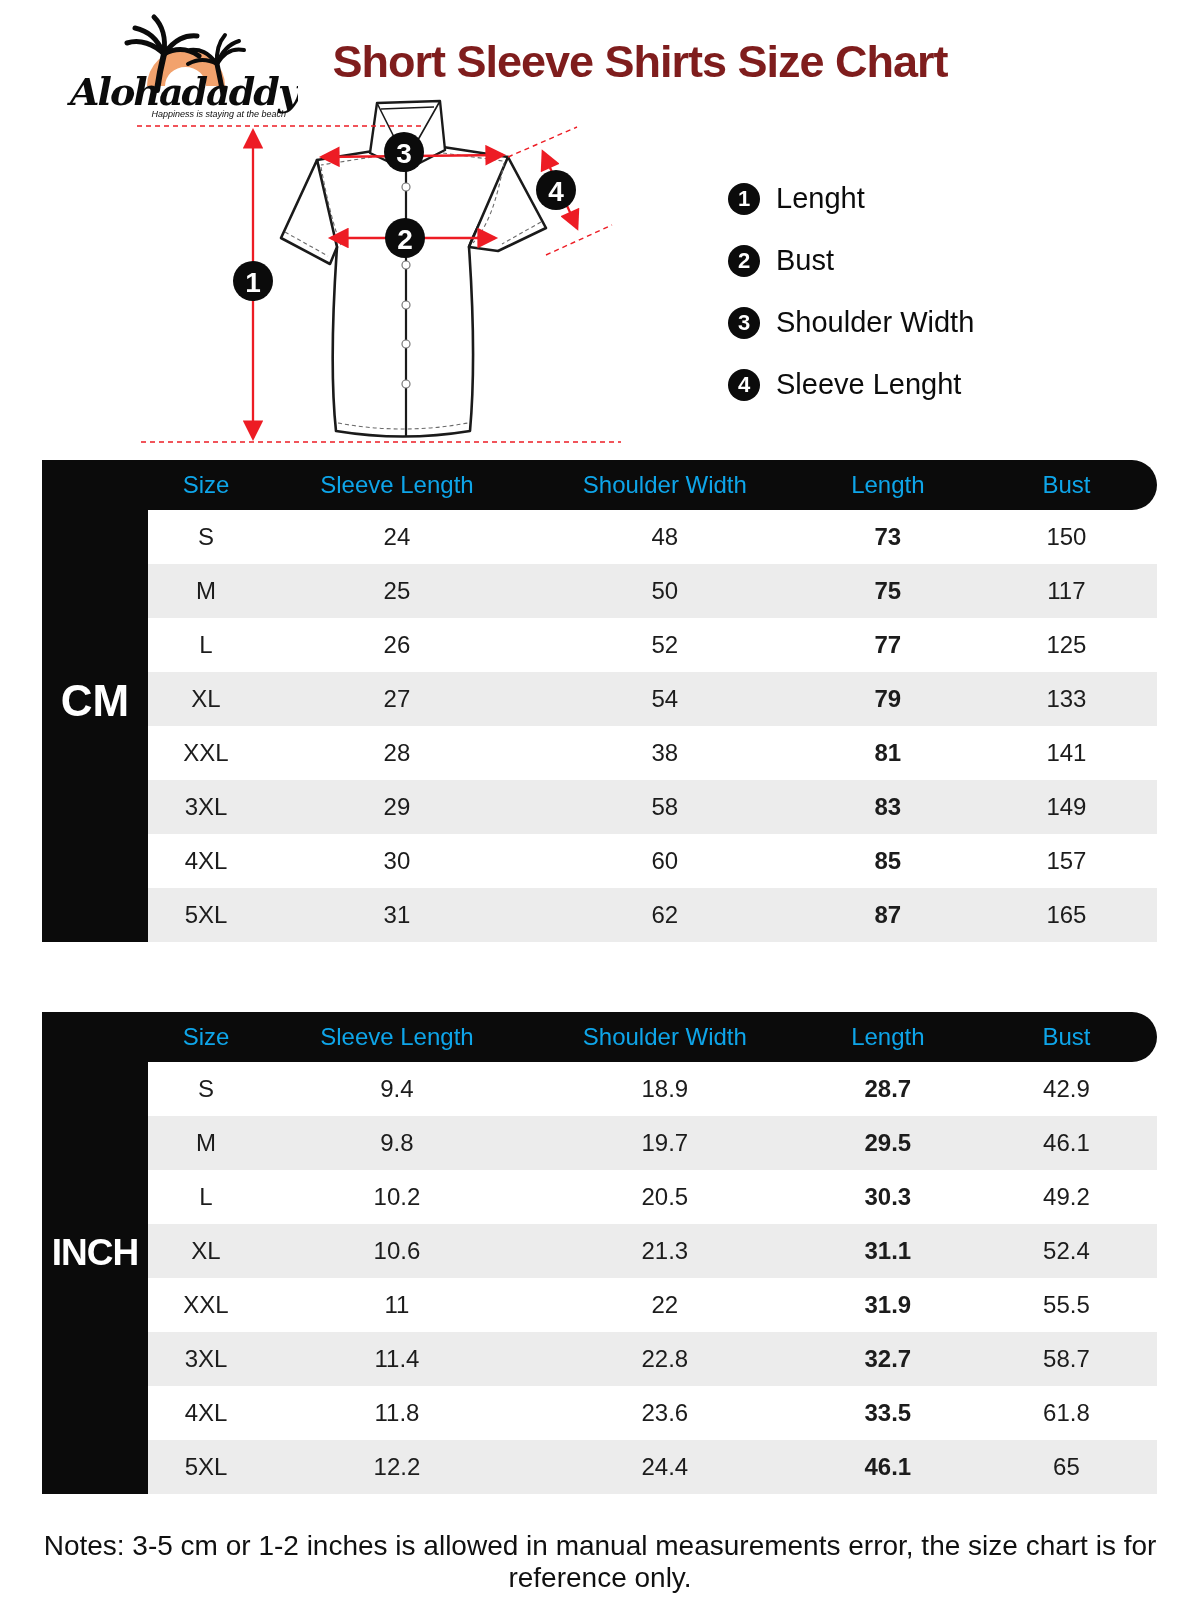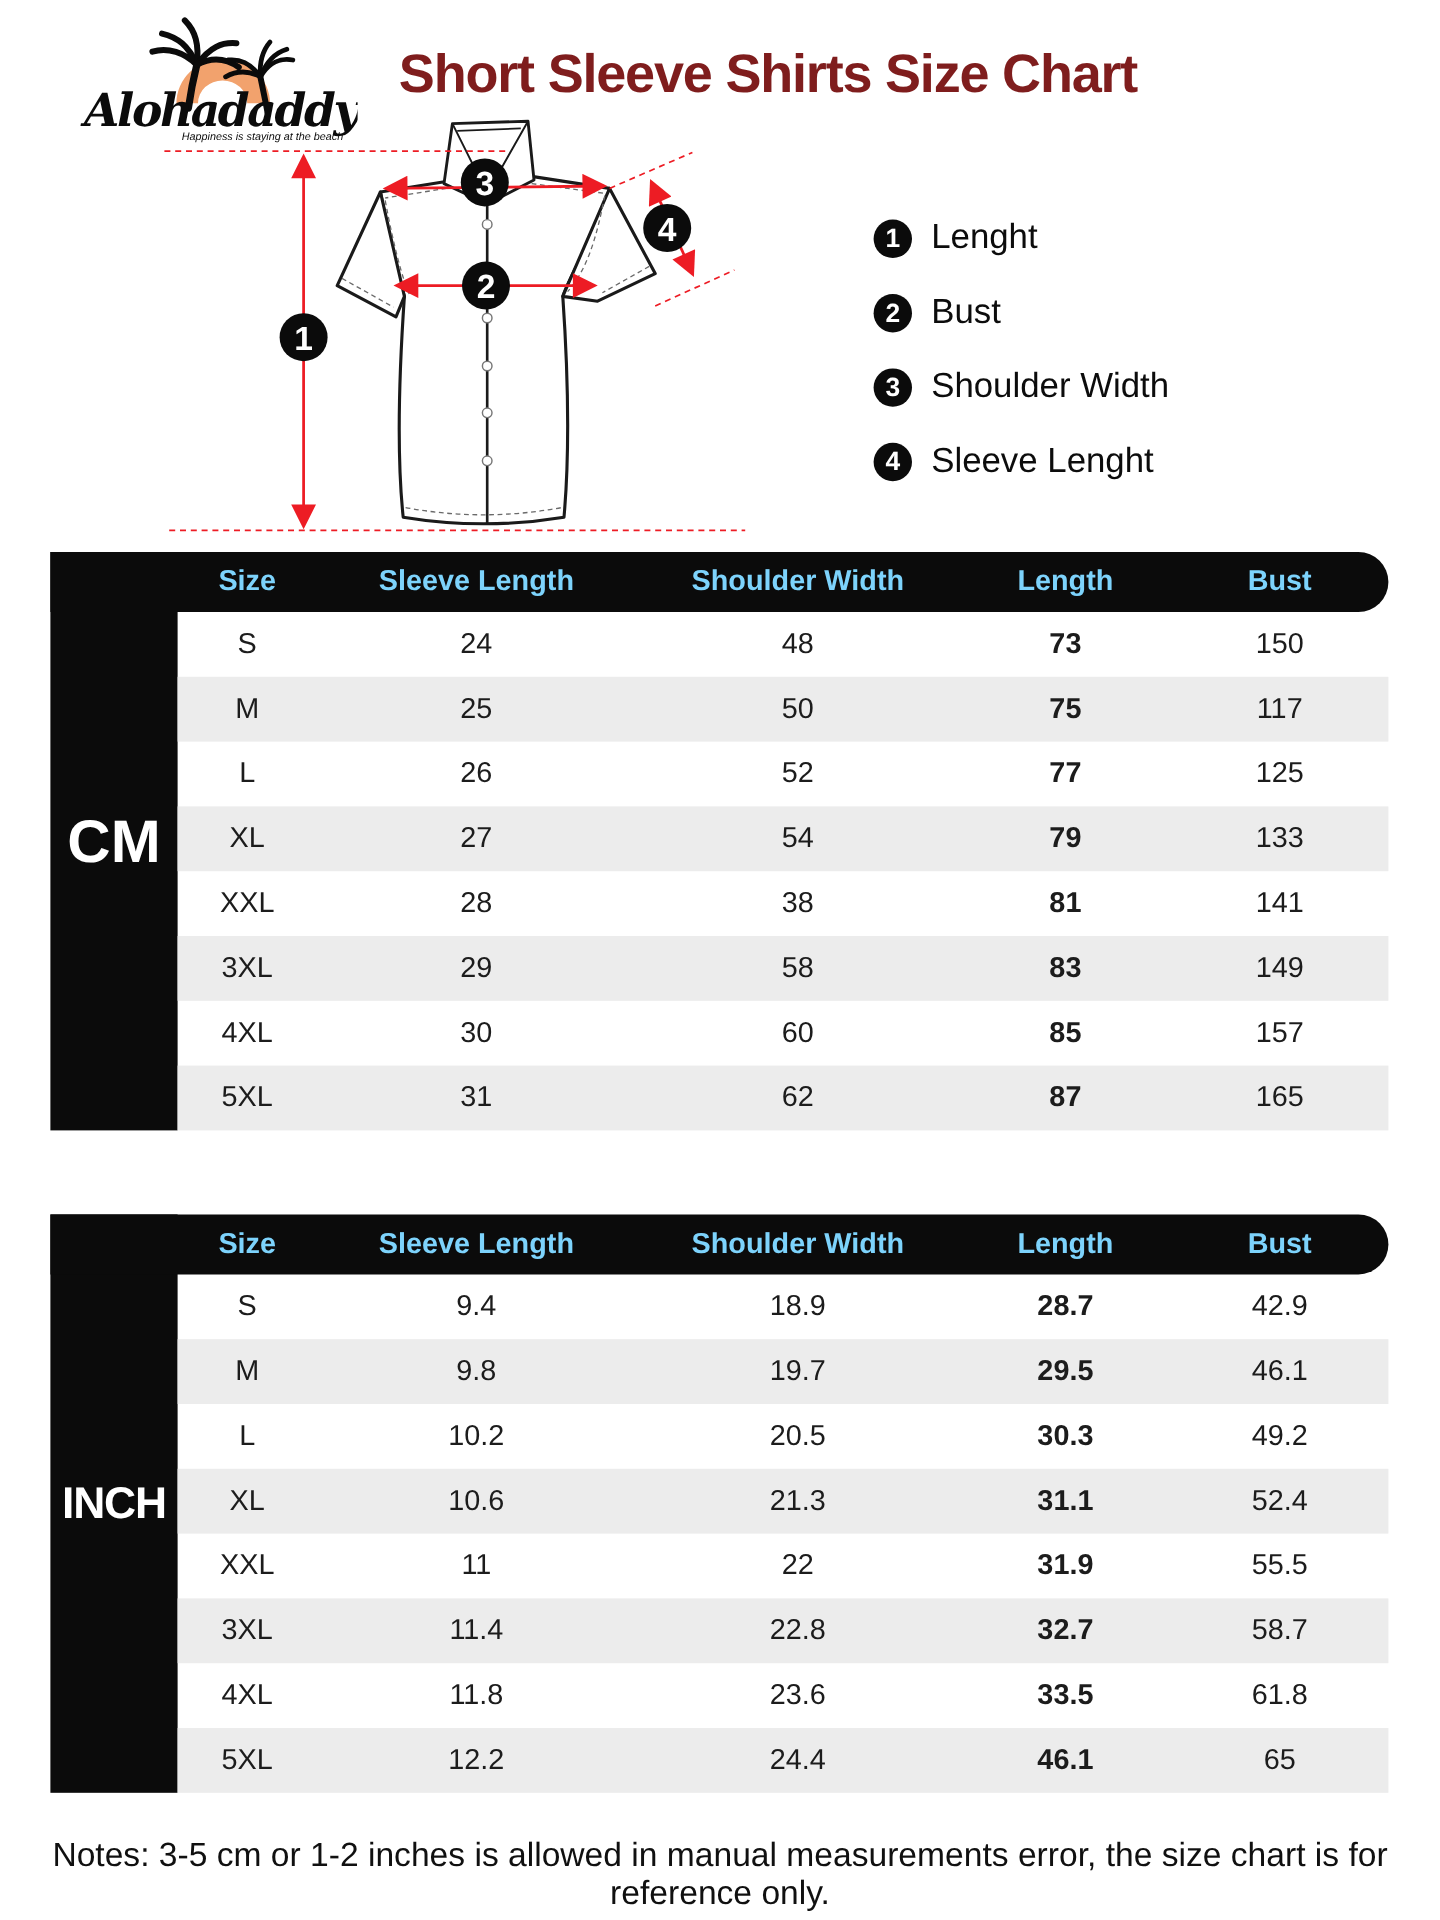--- a/index.html
+++ b/index.html
@@ -34,27 +34,27 @@
 
   
   .table-block { position:absolute; left:42px; width:1115px; height:482px; }
   .table-cm   { top:460px; }
   .table-inch { top:1012px; }
   .unit-col {
     position:absolute; left:0; top:0; width:106px; height:482px; background:#0b0b0b;
     display:flex; align-items:center; justify-content:center;
   }
   .unit-label { color:#fff; font-weight:bold; text-align:center; }
-  .table-cm .unit-label { font-size:50px; }
+  .table-cm .unit-label { font-size:44px; }
   .table-inch .unit-label { font-size:37px; letter-spacing:-1px; }
   .thead {
     position:absolute; left:0; top:0; right:0; height:50px; background:#0b0b0b;
     border-radius:0 26px 26px 0; display:flex; align-items:center; padding-left:106px; box-sizing:border-box;
   }
-  .thead .cell { color:#7dd3fc; font-weight:bold; font-size:24px; text-align:center; }
+  .thead .cell { color:#0ea5e9; font-weight:normal; font-size:24px; text-align:center; }
   .tbody { position:absolute; left:106px; top:50px; width:1009px; }
   .trow { display:flex; height:54px; align-items:center; }
   .trow.stripe { background:#ececec; }
   .trow .cell { font-size:24px; color:#1c1c1c; text-align:center; }
   .c0 { width:11.5%; } .c1 { width:26.35%; } .c2 { width:26.75%; } .c3 { width:17.45%;font-weight:bold; } .c4 { width:17.95%; }
 
   
   .notes {
     position:absolute; left:0; top:1530px; width:100%;
     text-align:center; font-size:28px; color:#101010;

